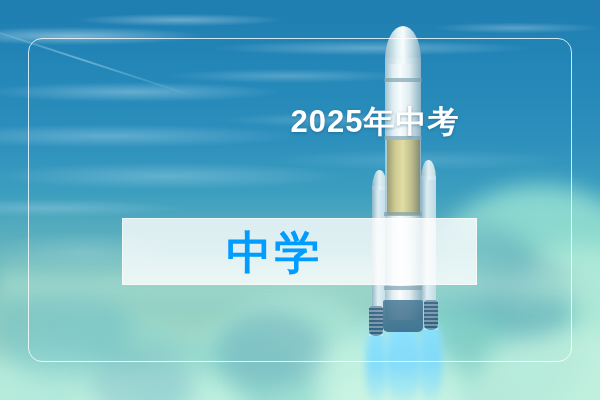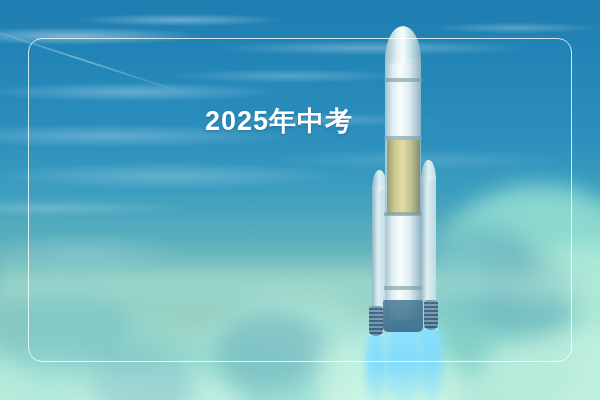--- a/index.html
+++ b/index.html
@@ -227,26 +227,27 @@
     border-radius: 14px;
     pointer-events: none;
   }
 
   
   .title {
     position: absolute;
     left: 205px; top: 99px;
     width: 340px;
     color: #ffffff;
-    font-size: 27px;
+    font-size: 31px;
     font-weight: 700;
     line-height: 45px;
     letter-spacing: 1px;
     text-shadow: 0 1px 3px rgba(22,76,110,.45);
     white-space: nowrap;
+    text-align: center;
   }
   .title .line { display: block; }
 
   
   .bar {
     position: absolute;
     left: 122px; top: 218px;
     width: 355px; height: 67px;
     background: rgba(255,255,255,.80);
     border: 1px solid rgba(255,255,255,.55);
@@ -322,14 +323,17 @@
     <div class="corr corr-l"></div>
     <div class="corr corr-r"></div>
   </div>
 
   <div class="frame"></div>
 
   <div class="title">
     <span class="line">2025年中考</span>
   </div>
 
+  <div class="bar">
+    <div class="bar-label">中学</div>
+  </div>
 
 </div>
 
 </body></html>

